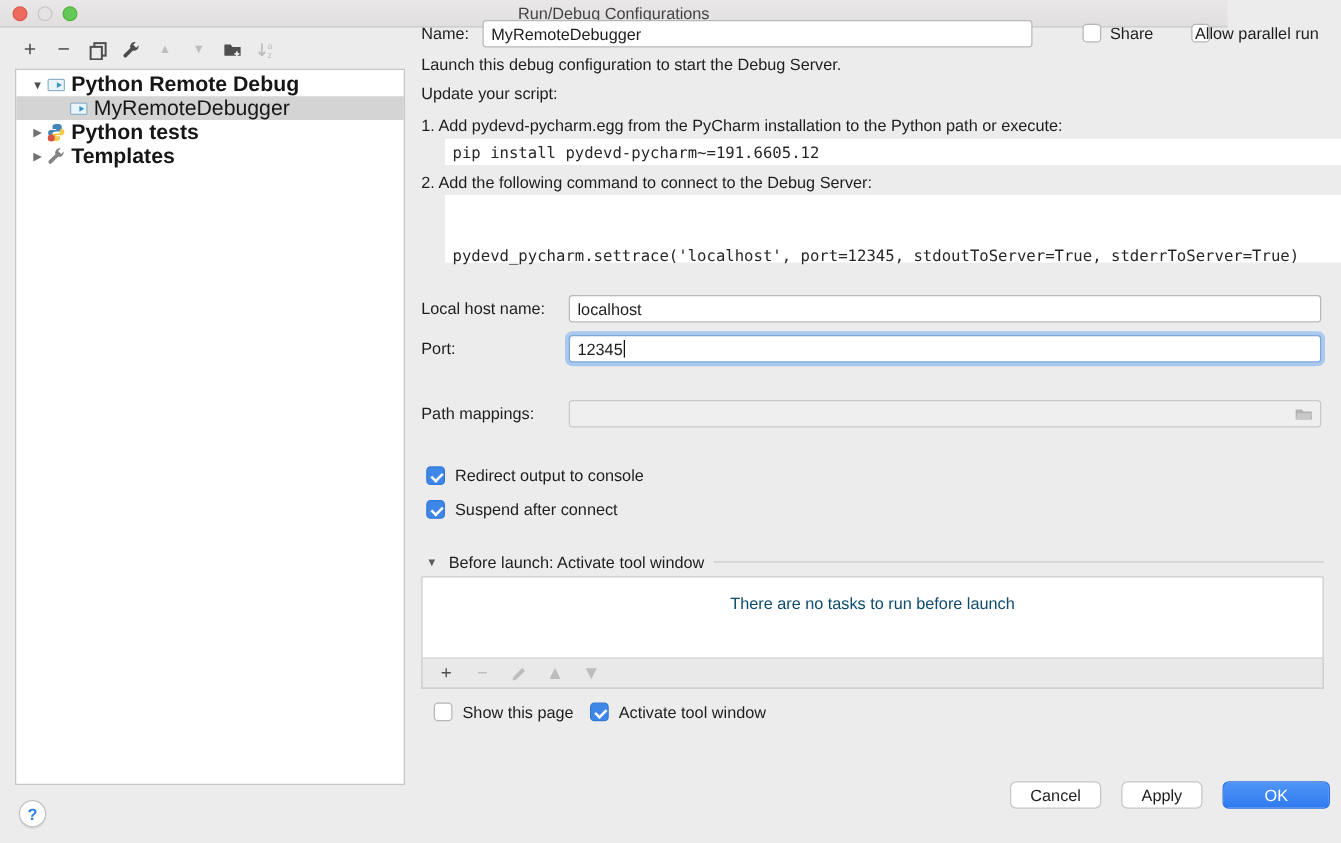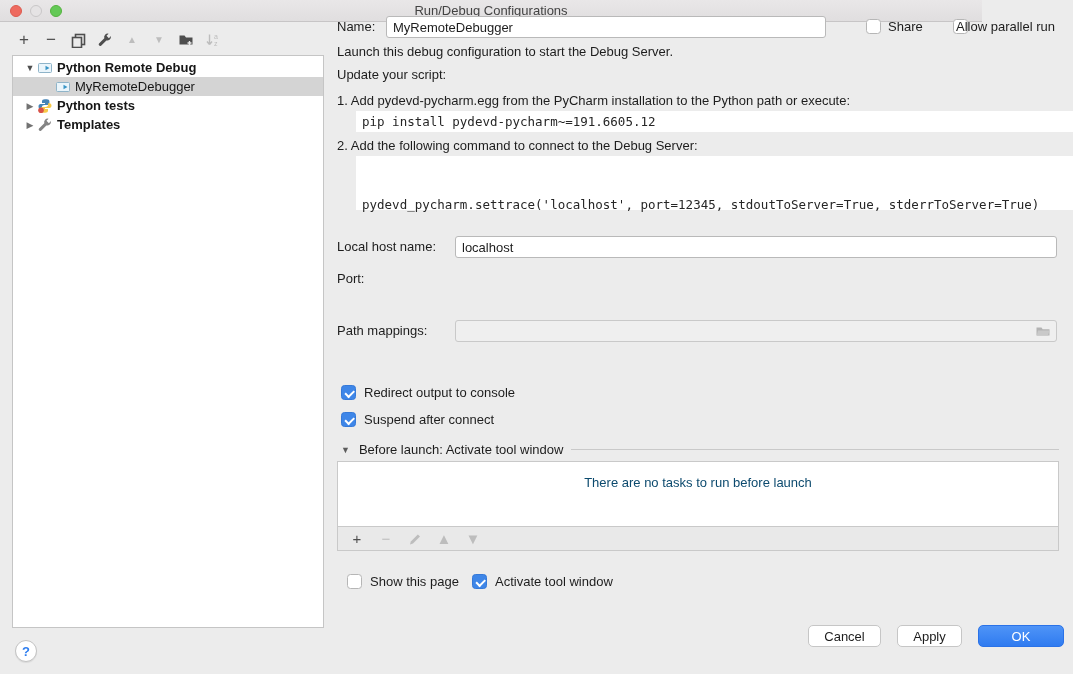--- a/index.html
+++ b/index.html
@@ -33,21 +33,21 @@
   .tbtn.disabled { color:#bdbdbd; }
   .tree-panel {
     position:absolute; left:12px; top:55px; width:312px; height:573px;
     background:#ffffff; border:1px solid #c5c5c5;
   }
   .tree-row { position:relative; height:19px; display:flex; align-items:center; }
   .tree-row.first { margin-top:2px; }
   .tree-row .chev { width:14px; margin-left:10px; font-size:9px; color:#727272; text-align:center; }
   .tree-row .chev.exp { color:#4e4e4e; }
   .tree-row .ticon { width:16px; height:16px; margin-right:4px; display:inline-flex; }
-  .tree-row .tlabel { font-size:13px; color:#161616; white-space:nowrap; }
+  .tree-row .tlabel { font-size:17px; color:#161616; white-space:nowrap; }
   .tree-row .tlabel.b { font-weight:700; }
   .tree-row.selected { background:#d4d4d4; }
   .tree-row.selected .pad { width:42px; }
   .help-btn {
     position:absolute; left:15px; top:640px; width:22px; height:22px; border-radius:50%;
     background:#ffffff; border:1px solid #c3c3c3; box-shadow:0 1px 1px rgba(0,0,0,.08);
     color:#2e7ef0; font-weight:700; font-size:13px;
     display:flex; align-items:center; justify-content:center;
   }
 
@@ -71,21 +71,21 @@
     background:#ffffff; font-family:"DejaVu Sans Mono", monospace; font-size:12.5px;
     color:#262626; white-space:pre; padding-left:6px;margin-left:19px;
   }
   .cb { width:15px; height:15px; border-radius:3.5px; background:#ffffff; border:1px solid #b6b6b6;
         position:relative; display:inline-block; flex:none; }
   .cb.on { background:#3e86e8; border-color:#3579d8; }
   .cb.on::after {
     content:""; position:absolute; left:3px; top:3.5px; width:7px; height:3.5px;
     border-left:2px solid #fff; border-bottom:2px solid #fff; transform:rotate(-45deg);
   }
-  .cbrow { display:flex; align-items:center; gap:8px;margin-top:12px; }
+  .cbrow { display:flex; align-items:center; gap:8px; }
   .section-head { display:flex; align-items:center; width:722px; }
   .section-head .tri { font-size:9px; color:#5c5c5c; margin:0 9px 0 4px; }
   .section-head .hline { flex:1; height:1px; background:#c9c9c9; margin-left:8px; }
   .taskbox {
     width:722px; height:66px; background:#ffffff; border:1px solid #c9c9c9;
     display:flex; justify-content:center; padding-top:13px; color:#0c4a6e;
   }
   .tasktb {
     width:722px; height:24px; background:#e9e9e9;
     border:1px solid #c9c9c9; border-top:none;
@@ -206,20 +206,24 @@
   <div class="abs para" style="left:0; top:132px;">2. Add the following command to connect to the Debug Server:</div>
   <div class="abs codestrip" style="left:0; top:150px; width:722px; height:54px; padding-top:4px; line-height:18px;">
     <div>pydevd_pycharm.settrace('localhost', port=12345, stdoutToServer=True, stderrToServer=True)</div>
   </div>
 
   
   <span class="abs lbl" style="left:0; top:230px;">Local host name:</span>
   <input class="abs field" style="left: 118px; top: 230px; width: 602px;" value="localhost">
 
   <span class="abs lbl" style="left:0; top:262px;">Port:</span>
+  <div class="abs divfield" style="left:118px; top:262px; width:602px;">
+    <span>12345</span>
+      <span class="caret"></span>
+  </div>
 
   <span class="abs lbl" style="left:0; top:314px;">Path mappings:</span>
   <input class="abs field" style="left: 118px; top: 314px; width: 602px;" disabled="" value="">
   <span class="abs" style="left:698px; top:317px;">
     <svg width="16" height="16" viewBox="0 0 16 16">
         <path d="M1.5 4.5h5l1.2 1.7h6.8v6.3h-13z" fill="#b3b3b3"></path>
         <path d="M3 7.5h11.5l-1.5 5H1.8z" fill="#c9c9c9"></path>
       </svg>
   </span>
 

